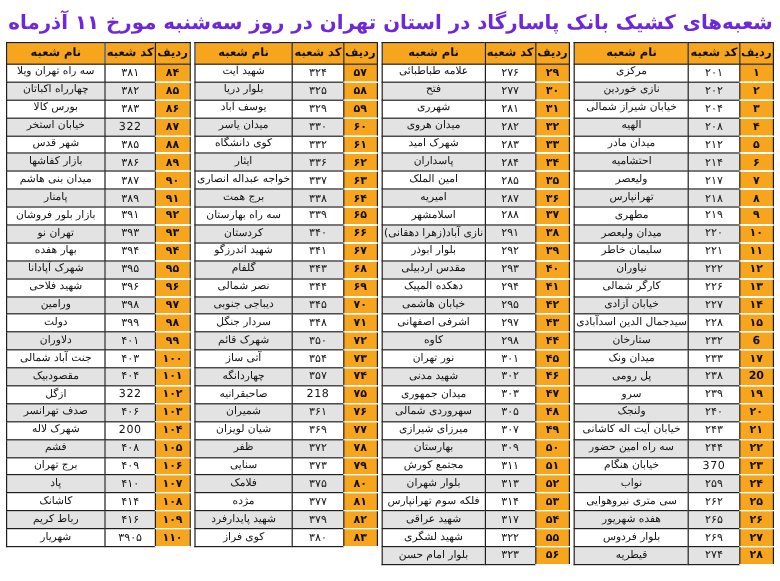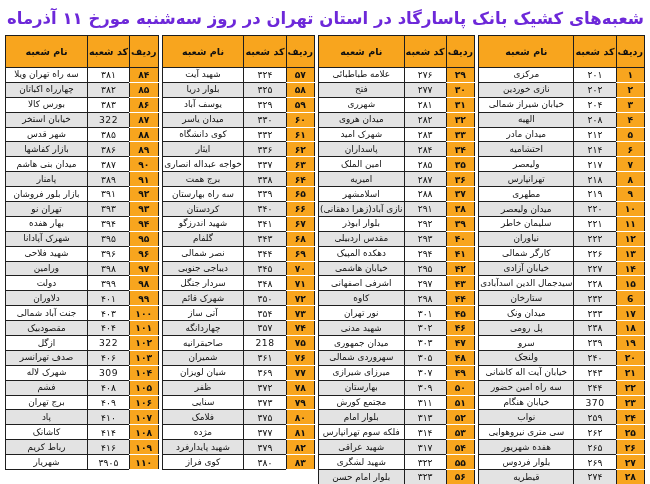--- a/index.html
+++ b/index.html
@@ -36,21 +36,21 @@
   col.c-name { width:auto; }
 
   th, td {
     border:1px solid var(--border,#1e1e1e);
     text-align:center;
     vertical-align:middle;
     overflow:hidden;
     white-space:nowrap;
   }
   th {
-    height:32px;
+    height:18px;
     background:var(--accent,#f8a51e);
     font-weight:bold;
     font-size:9.6px;
     padding:0 1px;
   }
   td {
     height:14.9px;
     font-size:9.2px;
     padding:0 1px;
     line-height:1;
@@ -170,21 +170,21 @@
           <td class="col-row">6</td>
           <td class="col-code">۲۳۲</td>
           <td class="col-name">ستارخان</td>
         </tr>
         <tr>
           <td class="col-row">۱۷</td>
           <td class="col-code">۲۳۳</td>
           <td class="col-name">میدان ونک</td>
         </tr>
         <tr>
-          <td class="col-row">۱۸</td>
+          <td class="col-row">20</td>
           <td class="col-code">۲۳۸</td>
           <td class="col-name">پل رومی</td>
         </tr>
         <tr>
           <td class="col-row">۱۹</td>
           <td class="col-code">۲۳۹</td>
           <td class="col-name">سرو</td>
         </tr>
         <tr>
           <td class="col-row">۲۰</td>
@@ -359,21 +359,21 @@
           <td class="col-name">بهارستان</td>
         </tr>
         <tr>
           <td class="col-row">۵۱</td>
           <td class="col-code">۳۱۱</td>
           <td class="col-name">مجتمع کورش</td>
         </tr>
         <tr>
           <td class="col-row">۵۲</td>
           <td class="col-code">۳۱۳</td>
-          <td class="col-name">بلوار امام</td>
+          <td class="col-name">بلوار شهران</td>
         </tr>
         <tr>
           <td class="col-row">۵۳</td>
           <td class="col-code">۳۱۴</td>
           <td class="col-name">فلکه سوم تهرانپارس</td>
         </tr>
         <tr>
           <td class="col-row">۵۴</td>
           <td class="col-code">۳۱۷</td>
           <td class="col-name">شهید عراقی</td>
@@ -652,21 +652,21 @@
           <td class="col-code">322</td>
           <td class="col-name">ازگل</td>
         </tr>
         <tr>
           <td class="col-row">۱۰۳</td>
           <td class="col-code">۴۰۶</td>
           <td class="col-name">صدف تهرانسر</td>
         </tr>
         <tr>
           <td class="col-row">۱۰۴</td>
-          <td class="col-code">309</td>
+          <td class="col-code">200</td>
           <td class="col-name">شهرک لاله</td>
         </tr>
         <tr>
           <td class="col-row">۱۰۵</td>
           <td class="col-code">۴۰۸</td>
           <td class="col-name">فشم</td>
         </tr>
         <tr>
           <td class="col-row">۱۰۶</td>
           <td class="col-code">۴۰۹</td>

